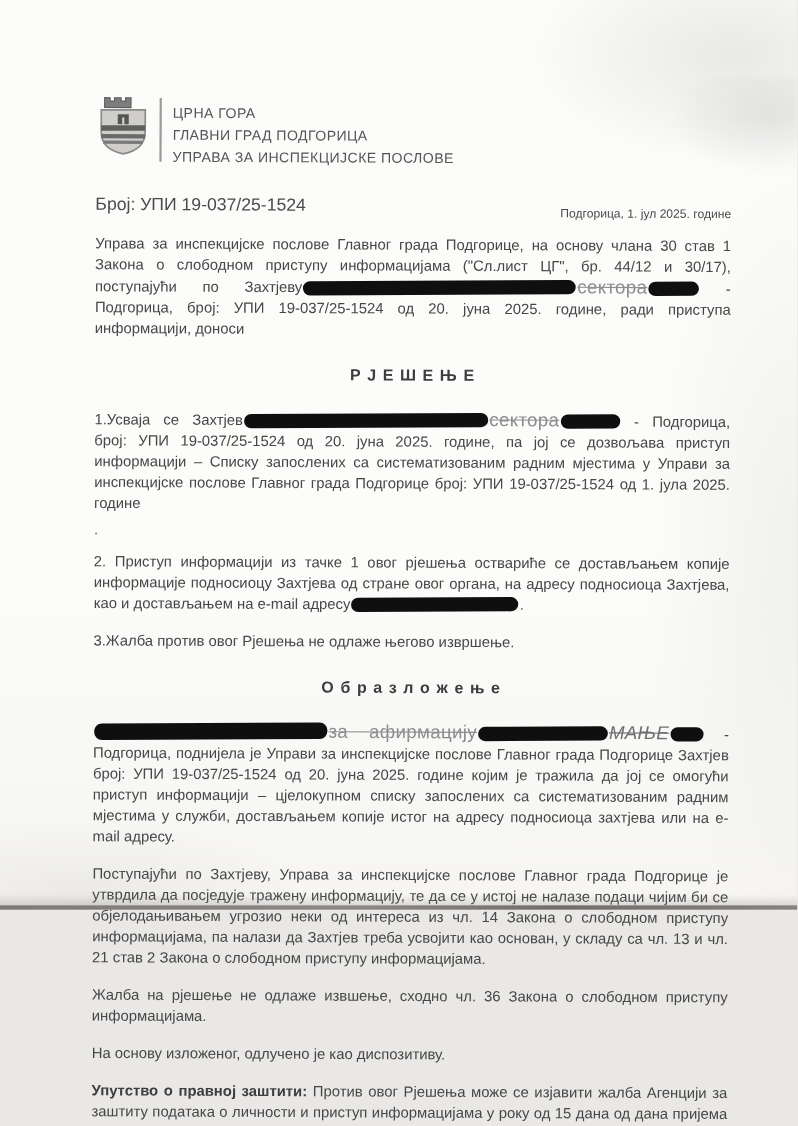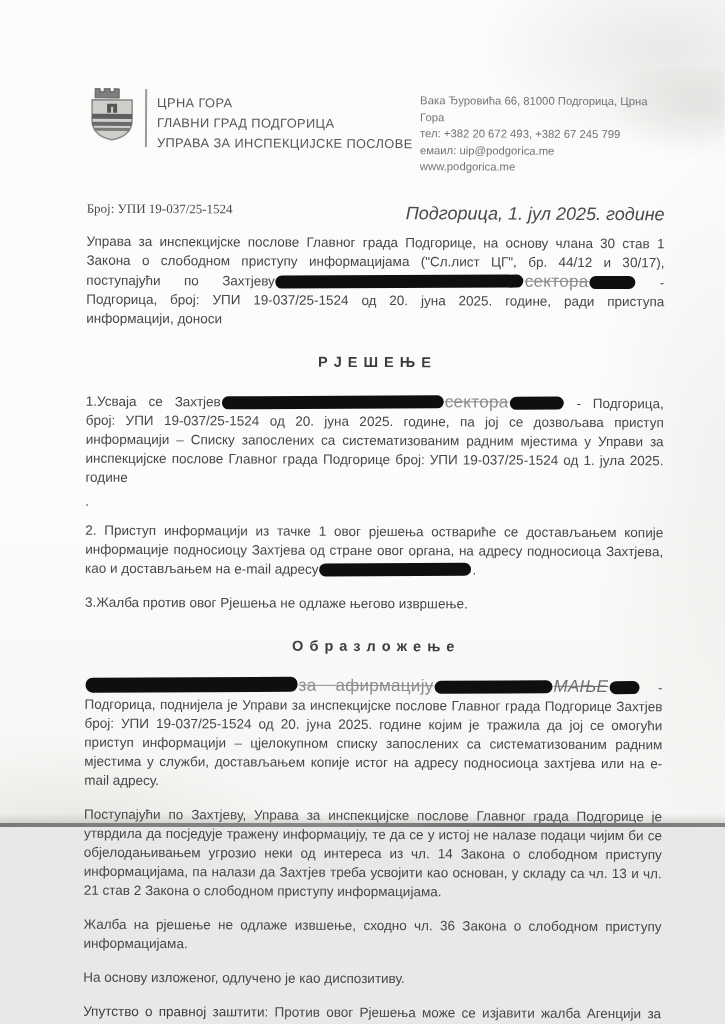--- a/index.html
+++ b/index.html
@@ -25,29 +25,29 @@
   
   .hdr{display:flex;align-items:flex-start;}
   .crest{width:50px;height:64px;flex:0 0 auto;margin-top:2px;}
   .hdr-divider{width:2px;height:58px;background:#9a9a9a;margin:4px 10px 0 8px;flex:0 0 auto;}
   .org{padding-top:8px;}
   .org div{font-size:12.8px;line-height:20px;color:#555;letter-spacing:.4px;}
   .contact{margin-left:auto;padding-top:6px;width:245px;}
   .contact div{font-size:11.3px;line-height:16.5px;color:#737373;}
   
   .meta{display:flex;justify-content:space-between;margin-top:24px;align-items:baseline;}
-  .meta .num{font-size:13px;color:#4a4a4a;font-family:Liberation Serif, serif;}
-  .meta .pd{font-size:18px;color:#4a4a4a;transform:translateY(5px);font-style:italic;}
+  .meta .num{font-size:16px;color:#4a4a4a;}
+  .meta .pd{font-size:11px;color:#4a4a4a;transform:translateY(5px);}
   
   p{margin:0 0 15px 0;text-align:justify;}
   .center-title{
     text-align:center;font-weight:bold;color:#3d3d3d;
     font-size:14.5px;margin:24px 0 20px 0;letter-spacing:1px;
   }
-  .lead-bold{font-weight:normal;color:#3d3d3d;}
+  .lead-bold{font-weight:bold;color:#3d3d3d;}
   .redact{
     display:inline-block;height:13px;background:#0f0f0f;
     border-radius:7px;vertical-align:-2px;margin:0 1px;
     transform:rotate(-0.5deg);
   }
   .redact.r-tall{height:15px;}
   .faint{
     color:#8d8d8d;text-decoration:line-through;
     font-size:17px;letter-spacing:.3px;
   }
@@ -84,26 +84,20 @@
         <rect x="5" y="35" width="40" height="4" fill="#6a6a6a"></rect>
         <rect x="7" y="41" width="36" height="3" fill="#7a7a7a"></rect>
         <path d="M20 17 h10 v9 h-4 v-6 h-2 v6 h-4 Z" fill="#555555"></path>
       </svg>
       <div class="hdr-divider"></div>
       <div class="org">
         <div>ЦРНА ГОРА</div>
         <div>ГЛАВНИ ГРАД ПОДГОРИЦА</div>
         <div>УПРАВА ЗА ИНСПЕКЦИЈСКЕ ПОСЛОВЕ</div>
       </div>
-      <div class="contact">
-        <div>Вака Ђуровића 66, 81000 Подгорица, Црна Гора</div>
-        <div>тел: +382 20 672 493, +382 67 245 799</div>
-        <div>емаил: uip@podgorica.me</div>
-        <div>www.podgorica.me</div>
-      </div>
     </div>
 
     <div class="meta">
       <span class="num">Број: УПИ  19-037/25-1524</span>
       <span class="pd">Подгорица, 1. јул 2025. године</span>
     </div>
 
     <p style="margin-top:14px"><span>Управа за инспекцијске послове Главног града Подгорице, на основу члана 30 став 1 Закона о слободном приступу информацијама ("Сл.лист ЦГ", бр. 44/12 и 30/17), поступајући по Захтјеву</span><span class="redact" style="width:248px"></span><span class="faint">сектора</span><span class="redact" style="width:46px"></span> <span>- Подгорица, број: УПИ  19-037/25-1524 од 20. јуна 2025. године, ради приступа информацији, доноси</span></p>
 
     <div class="center-title">Р Ј Е Ш Е Њ Е</div>

